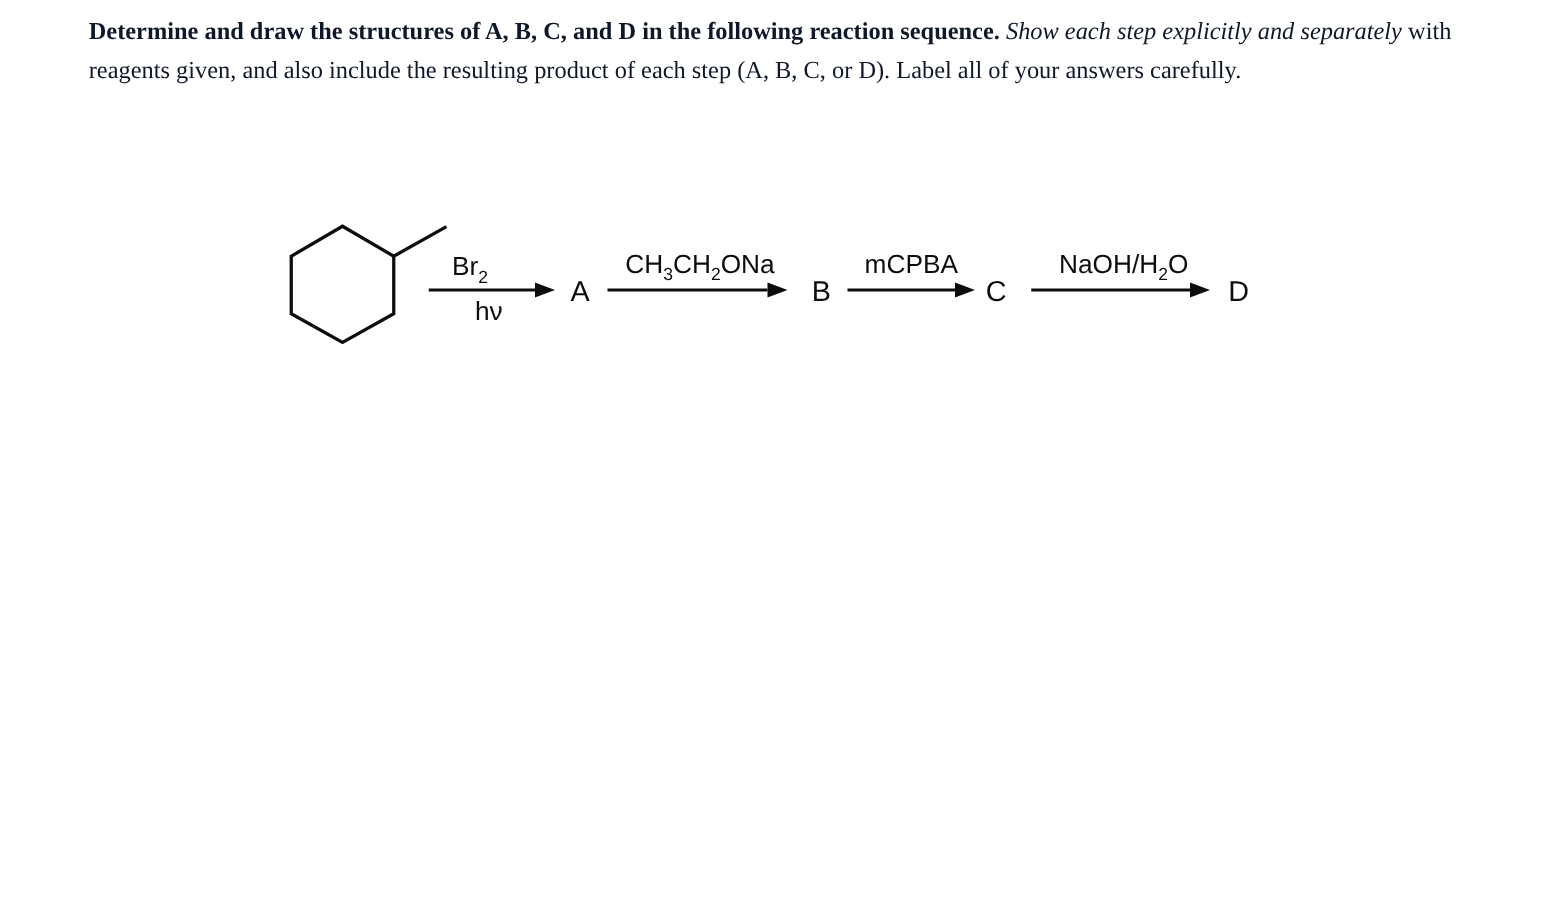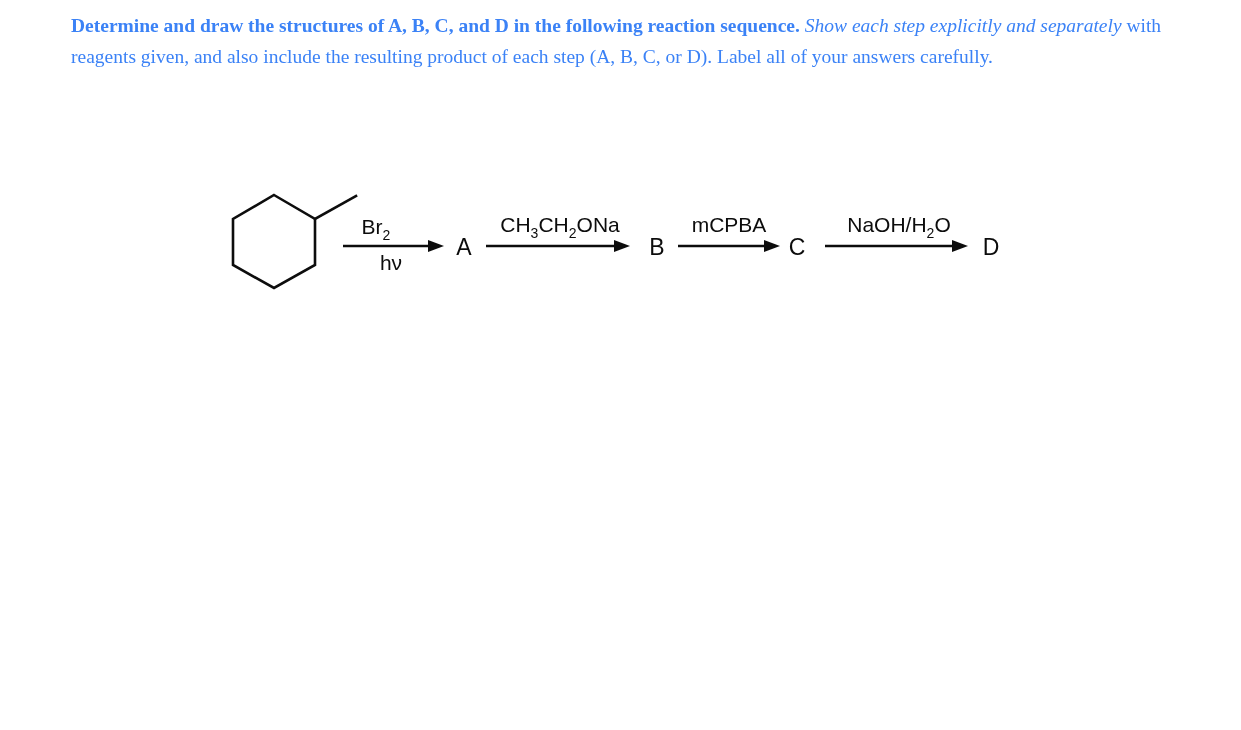--- a/index.html
+++ b/index.html
@@ -17,37 +17,37 @@
   }
 
   
   #question-text {
     position: absolute;
     left: 71px;
     top: 10px;
     width: 1110px;
     font-size: 19.5px;
     line-height: 31px;
-    color: #3b82f6;
+    color: #0f172a;
   }
   .para {
     margin: 0;
   }
   .para + .para {
     margin-top: 22px;
   }
   .b  { font-weight: bold; }
   .i  { font-style: italic; }
   .reg { font-weight: normal; font-style: normal; }
 
   
   #reaction-scheme {
     position: absolute;
     left: 0px;
-    top: 184px;
+    top: 170px;
     width: 1241px;
     height: 115px;
     font-family: "Liberation Sans", sans-serif;
   }
   #scheme-svg {
     position: absolute;
     left: 0;
     top: 0;
   }
   .rxn-text {

